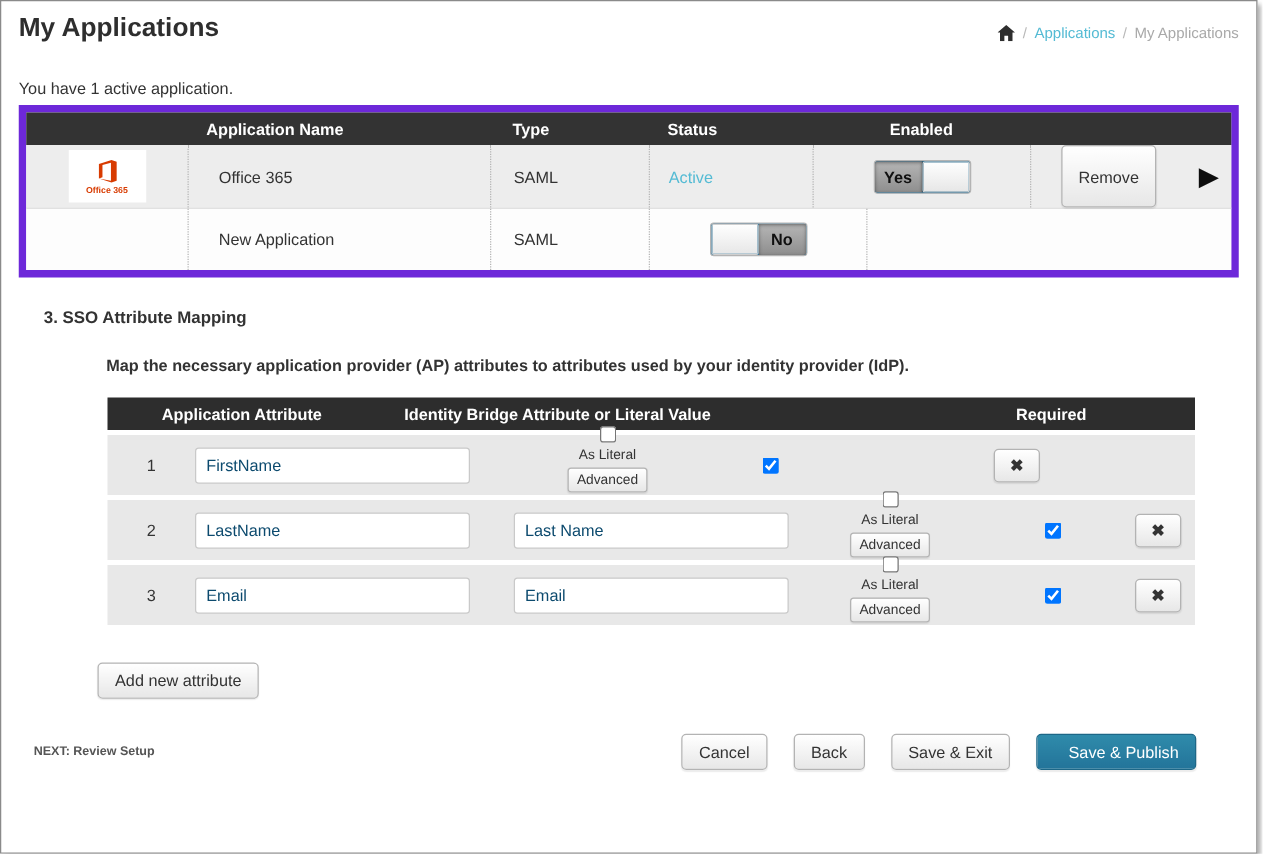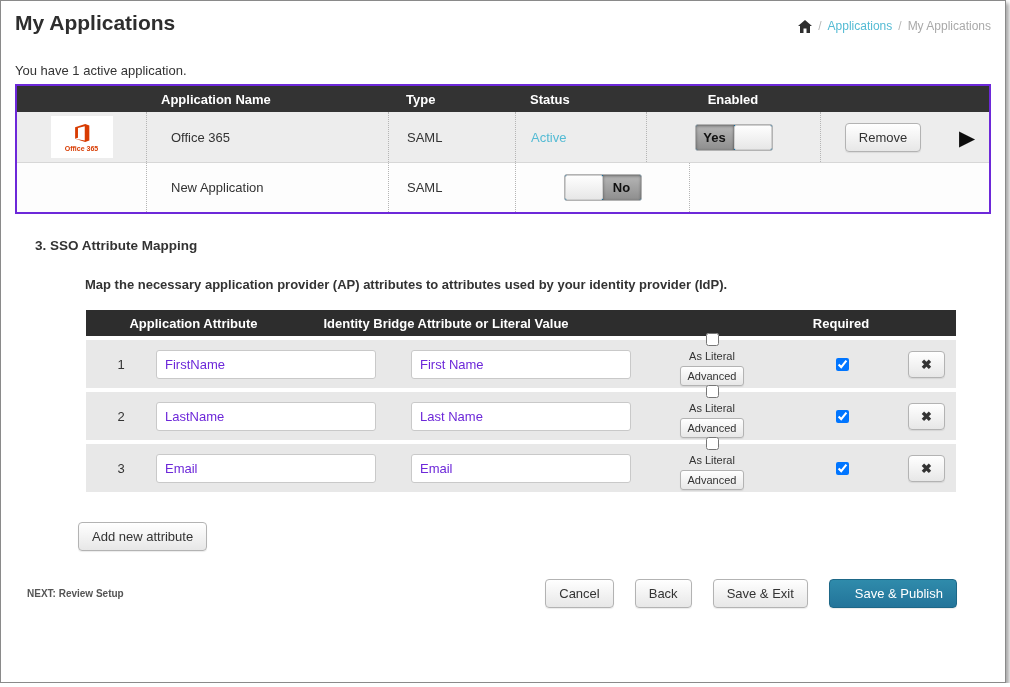--- a/index.html
+++ b/index.html
@@ -14,31 +14,31 @@
   .top-bar { display:flex; justify-content:space-between; align-items:flex-start; padding:10px 14px 0 14px; }
   .page-title { font-size:21px; font-weight:bold; color:#2e2e2e; }
   .breadcrumb { display:flex; align-items:center; gap:6px; font-size:12px; margin-top:8px; color:#b9b9b9; }
   .breadcrumb a { color:#54bbd4; text-decoration:none; cursor:pointer; }
   .crumb-current { color:#a9a9a9; }
   .home-icon svg { display:block; }
 
   .summary { font-size:13px; padding:28px 14px 6px 14px; color:#333; }
 
   
-  .app-table { margin:0 14px; border:2px solid #6d28d9; }
+  .app-table { margin:0 14px; border:6px solid #6d28d9; }
   .app-head { display:flex; background:#333; color:#fff; font-size:13px; font-weight:bold; height:26px; align-items:center; }
   .app-row { display:flex; align-items:center; height:50px; font-size:13px; }
   .app-row.row-alt { background:#ededed; }
   .app-row.row-plain { background:#fdfdfd; border-top:1px solid #d7d7d7; }
   .c-icon { width:129px; display:flex; justify-content:center; align-items:center; align-self:stretch; }
   .c-name { width:242px; padding-left:24px; align-self:stretch; display:flex; align-items:center; }
   .c-type { width:127px; padding-left:18px; align-self:stretch; display:flex; align-items:center; }
   .c-status { width:131px; padding-left:15px; align-self:stretch; display:flex; align-items:center; }
   .c-enabled { width:174px; display:flex; justify-content:center; align-self:stretch; align-items:center; }
-  .c-actions { width:125px; display:flex; justify-content:center; align-self:stretch; align-items:center; }
+  .c-actions { width:125px; display:flex; justify-content:center; align-self:stretch; }
   .c-arrow { flex:1; display:flex; justify-content:center; align-self:stretch; align-items:center; }
   .app-head .c-name { padding-left:15px; }
   .app-row .sep { border-left:1px dotted #b5b5b5; }
   .status-active { color:#54bbd4; }
   .status-incomplete { color:#333; }
 
   .office-tile { width:62px; height:42px; background:#fff; display:flex; flex-direction:column; align-items:center; justify-content:center; gap:1px; }
   .office-caption { font-size:7px; color:#d83b01; font-weight:bold; line-height:1; }
 
   
@@ -64,21 +64,21 @@
   .mh-3 { width:200px; margin-left:auto; text-align:center; }
   .mh-pad { width:15px; }
   .map-row { display:flex; align-items:center; height:48px; background:#e8e8e8; margin-top:4px; font-size:13px; }
   .m-num { width:70px; text-align:center; }
   .m-in1 { width:255px; }
   .m-in2 { width:226px; }
   .m-lit { width:150px; display:flex; align-items:center; gap:4px;flex-direction:column; }
   .m-req { width:110px; display:flex; justify-content:center; }
   .m-x { flex:1; display:flex; justify-content:center; }
   .map-row input[type=text] { width:220px; height:29px; border:1px solid #c9c9c9; border-radius:3px; padding:0 8px;
-        font-size:13px; font-family:"Liberation Sans", sans-serif; color:#6d28d9; background:#fff; }
+        font-size:13px; font-family:"Liberation Sans", sans-serif; color:#0c4a6e; background:#fff; }
   .lit-label { font-size:11px; color:#333; }
   .btn-advanced { font-size:11px; padding:3px 7px; border-radius:3px; }
   .btn-x { font-weight:bold; padding:5px 12px; font-size:13px; }
   input[type=checkbox] { width:13px; height:13px; cursor:pointer; }
   .m-lit input[type=checkbox] { margin-top:-10px; }
 
   .add-attr-wrap { margin:30px 0 0 77px; }
   .footer-actions { display:flex; align-items:center; justify-content:space-between; margin:28px 48px 0 26px; }
   .next-label { font-size:10px; font-weight:bold; color:#555; }
   .action-btns { display:flex; gap:21px; }
@@ -174,21 +174,20 @@
     <div class="map-head">
       <div class="mh-1">Application Attribute</div>
       <div class="mh-2">Identity Bridge Attribute or Literal Value</div>
       <div class="mh-3">Required</div>
       <div class="mh-pad"></div>
     </div>
 
     <div class="map-row">
       <div class="m-num">1</div>
       <div class="m-in1"><input type="text" value="FirstName" style=""></div>
-      <div class="m-in2"><input type="text" value="First Name" style=""></div>
       <div class="m-lit">
         <input type="checkbox" style="">
         <span class="lit-label">As Literal</span>
         <button class="btn btn-advanced">Advanced</button>
       </div>
       <div class="m-req">
           <input type="checkbox" checked="" style="">
         </div>
       <div class="m-x">
           <button class="btn btn-x">✖</button>

